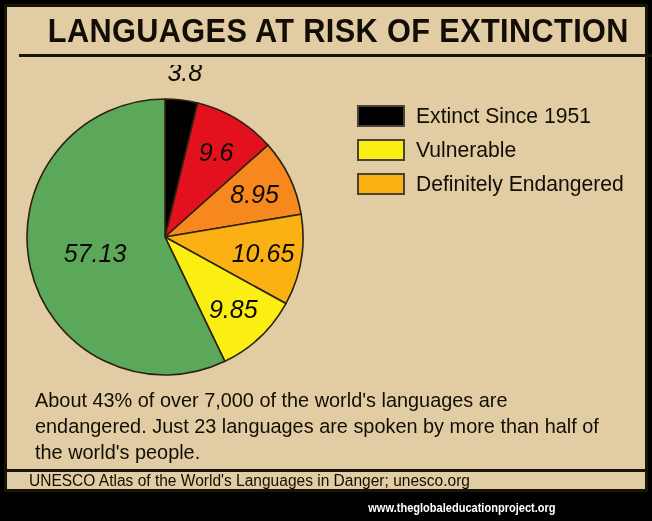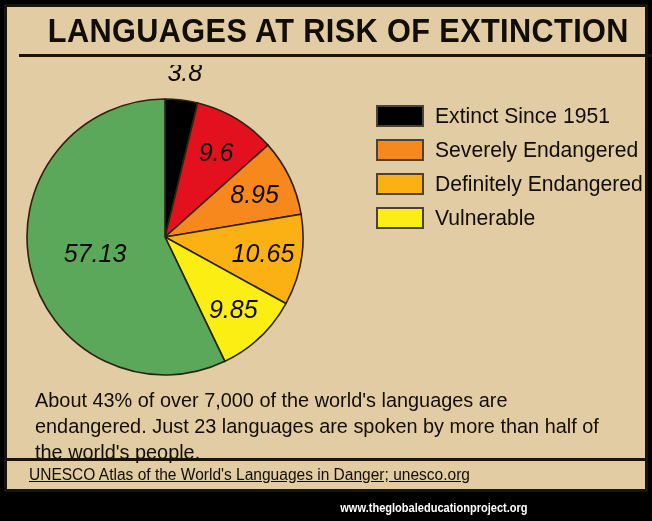--- a/index.html
+++ b/index.html
@@ -83,21 +83,20 @@
   
   .legend {
     position: absolute;
     left: 350px;
     top: 42px;
   }
   .legend-row {
     display: flex;
     align-items: center;
     height: 34px;
-    margin-left: 19px;
   }
   .swatch {
     width: 48px;
     height: 22px;
     border: 2px solid #4a4234;
     box-sizing: border-box;
     flex: 0 0 auto;
   }
   .legend-label {
     margin-left: 11px;
@@ -120,26 +119,25 @@
     color: #120d05;
     transform: scaleX(0.97);
     transform-origin: left top;
   }
   
   .source-strip {
     position: absolute;
     left: 0;
     right: 0;
     bottom: 0;
-    height: 31px;
+    height: 20px;
     border-top: 3px solid #1a1408;
     box-sizing: border-box;
     display: flex;
     align-items: center;
-    text-decoration: underline;
   }
   .source-text {
     margin-left: 22px;
     font-family: "Liberation Sans Narrow", "Liberation Sans", sans-serif;
     font-size: 16px;
     color: #120d05;
     white-space: nowrap;
     transform: scaleX(0.97);
     transform-origin: left center;
   }
@@ -147,20 +145,21 @@
   .url-bar {
     position: absolute;
     left: 0;
     bottom: 0;
     width: 536px;
     height: 27px;
     background: #000000;
     display: flex;
     align-items: center;
     justify-content: flex-end;
+    padding-left: 28px;
   }
   .url-text {
     margin-right: 8px;
     font-family: "Liberation Sans Narrow", "Liberation Sans", sans-serif;
     font-weight: bold;
     font-size: 12px;
     color: #ffffff;
     white-space: nowrap;
     transform: scaleX(0.92);
     transform-origin: right center;
@@ -195,31 +194,27 @@
             <text x="82.0" y="197.4" text-anchor="middle" font-size="27" class="pie-label">57.13</text>
           </svg>
       </div>
 
       <div class="legend" id="legend">
           <div class="legend-row">
             <div class="swatch" style="background: rgb(0, 0, 0);"></div>
             <div class="legend-label">Extinct Since 1951</div>
           </div>
           <div class="legend-row">
-            <div class="swatch" style="background: rgb(247, 136, 30);"></div>
-            <div class="legend-label">Severely Endangered</div>
+            <div class="swatch" style="background: rgb(250, 238, 18);"></div>
+            <div class="legend-label">Vulnerable</div>
           </div>
           <div class="legend-row">
             <div class="swatch" style="background: rgb(251, 176, 20);"></div>
             <div class="legend-label">Definitely Endangered</div>
           </div>
-          <div class="legend-row">
-            <div class="swatch" style="background: rgb(250, 238, 18);"></div>
-            <div class="legend-label">Vulnerable</div>
-          </div>
         </div>
 
       <div class="caption">About 43% of over 7,000 of the world's languages are endangered. Just 23 languages are spoken by more than half of the world's people.</div>
 
       <div class="source-strip">
         <div class="source-text">UNESCO Atlas of the World's Languages in Danger; unesco.org</div>
       </div>
 
     </div>
   </div>

